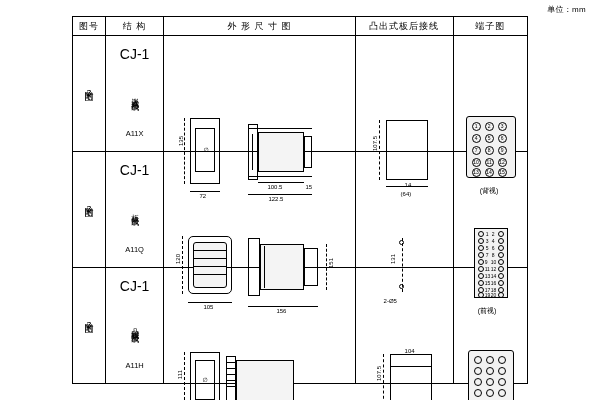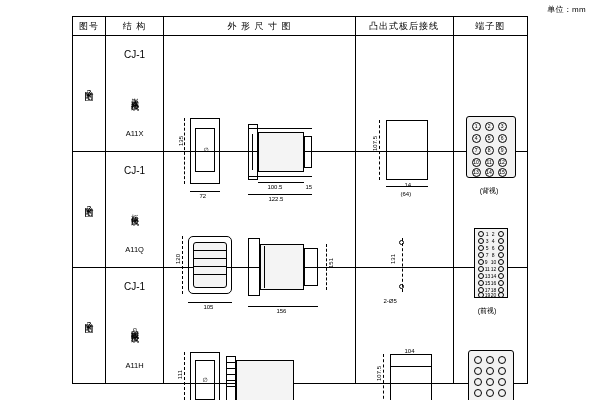--- a/index.html
+++ b/index.html
@@ -46,21 +46,21 @@
     letter-spacing:2px;
     display:inline-block;
   }
 
   
   .struct{
     font-size:8px;line-height:11px;
     display:flex;flex-direction:column;align-items:center;justify-content:center;
     height:100%;
   }
-  .struct .top{font-size:10px;margin-bottom:3px;}
+  .struct .top{font-size:14px;margin-bottom:3px;}
   .struct .mid{
     writing-mode:vertical-rl;text-orientation:upright;
     letter-spacing:1px;font-size:8px;height:62px;
   }
   .struct .bot{font-size:7.5px;margin-top:3px;}
 
   
   .canvas{position:relative;width:100%;height:100%;}
   .ln{position:absolute;background:#000;}
   .h{height:1px;}

